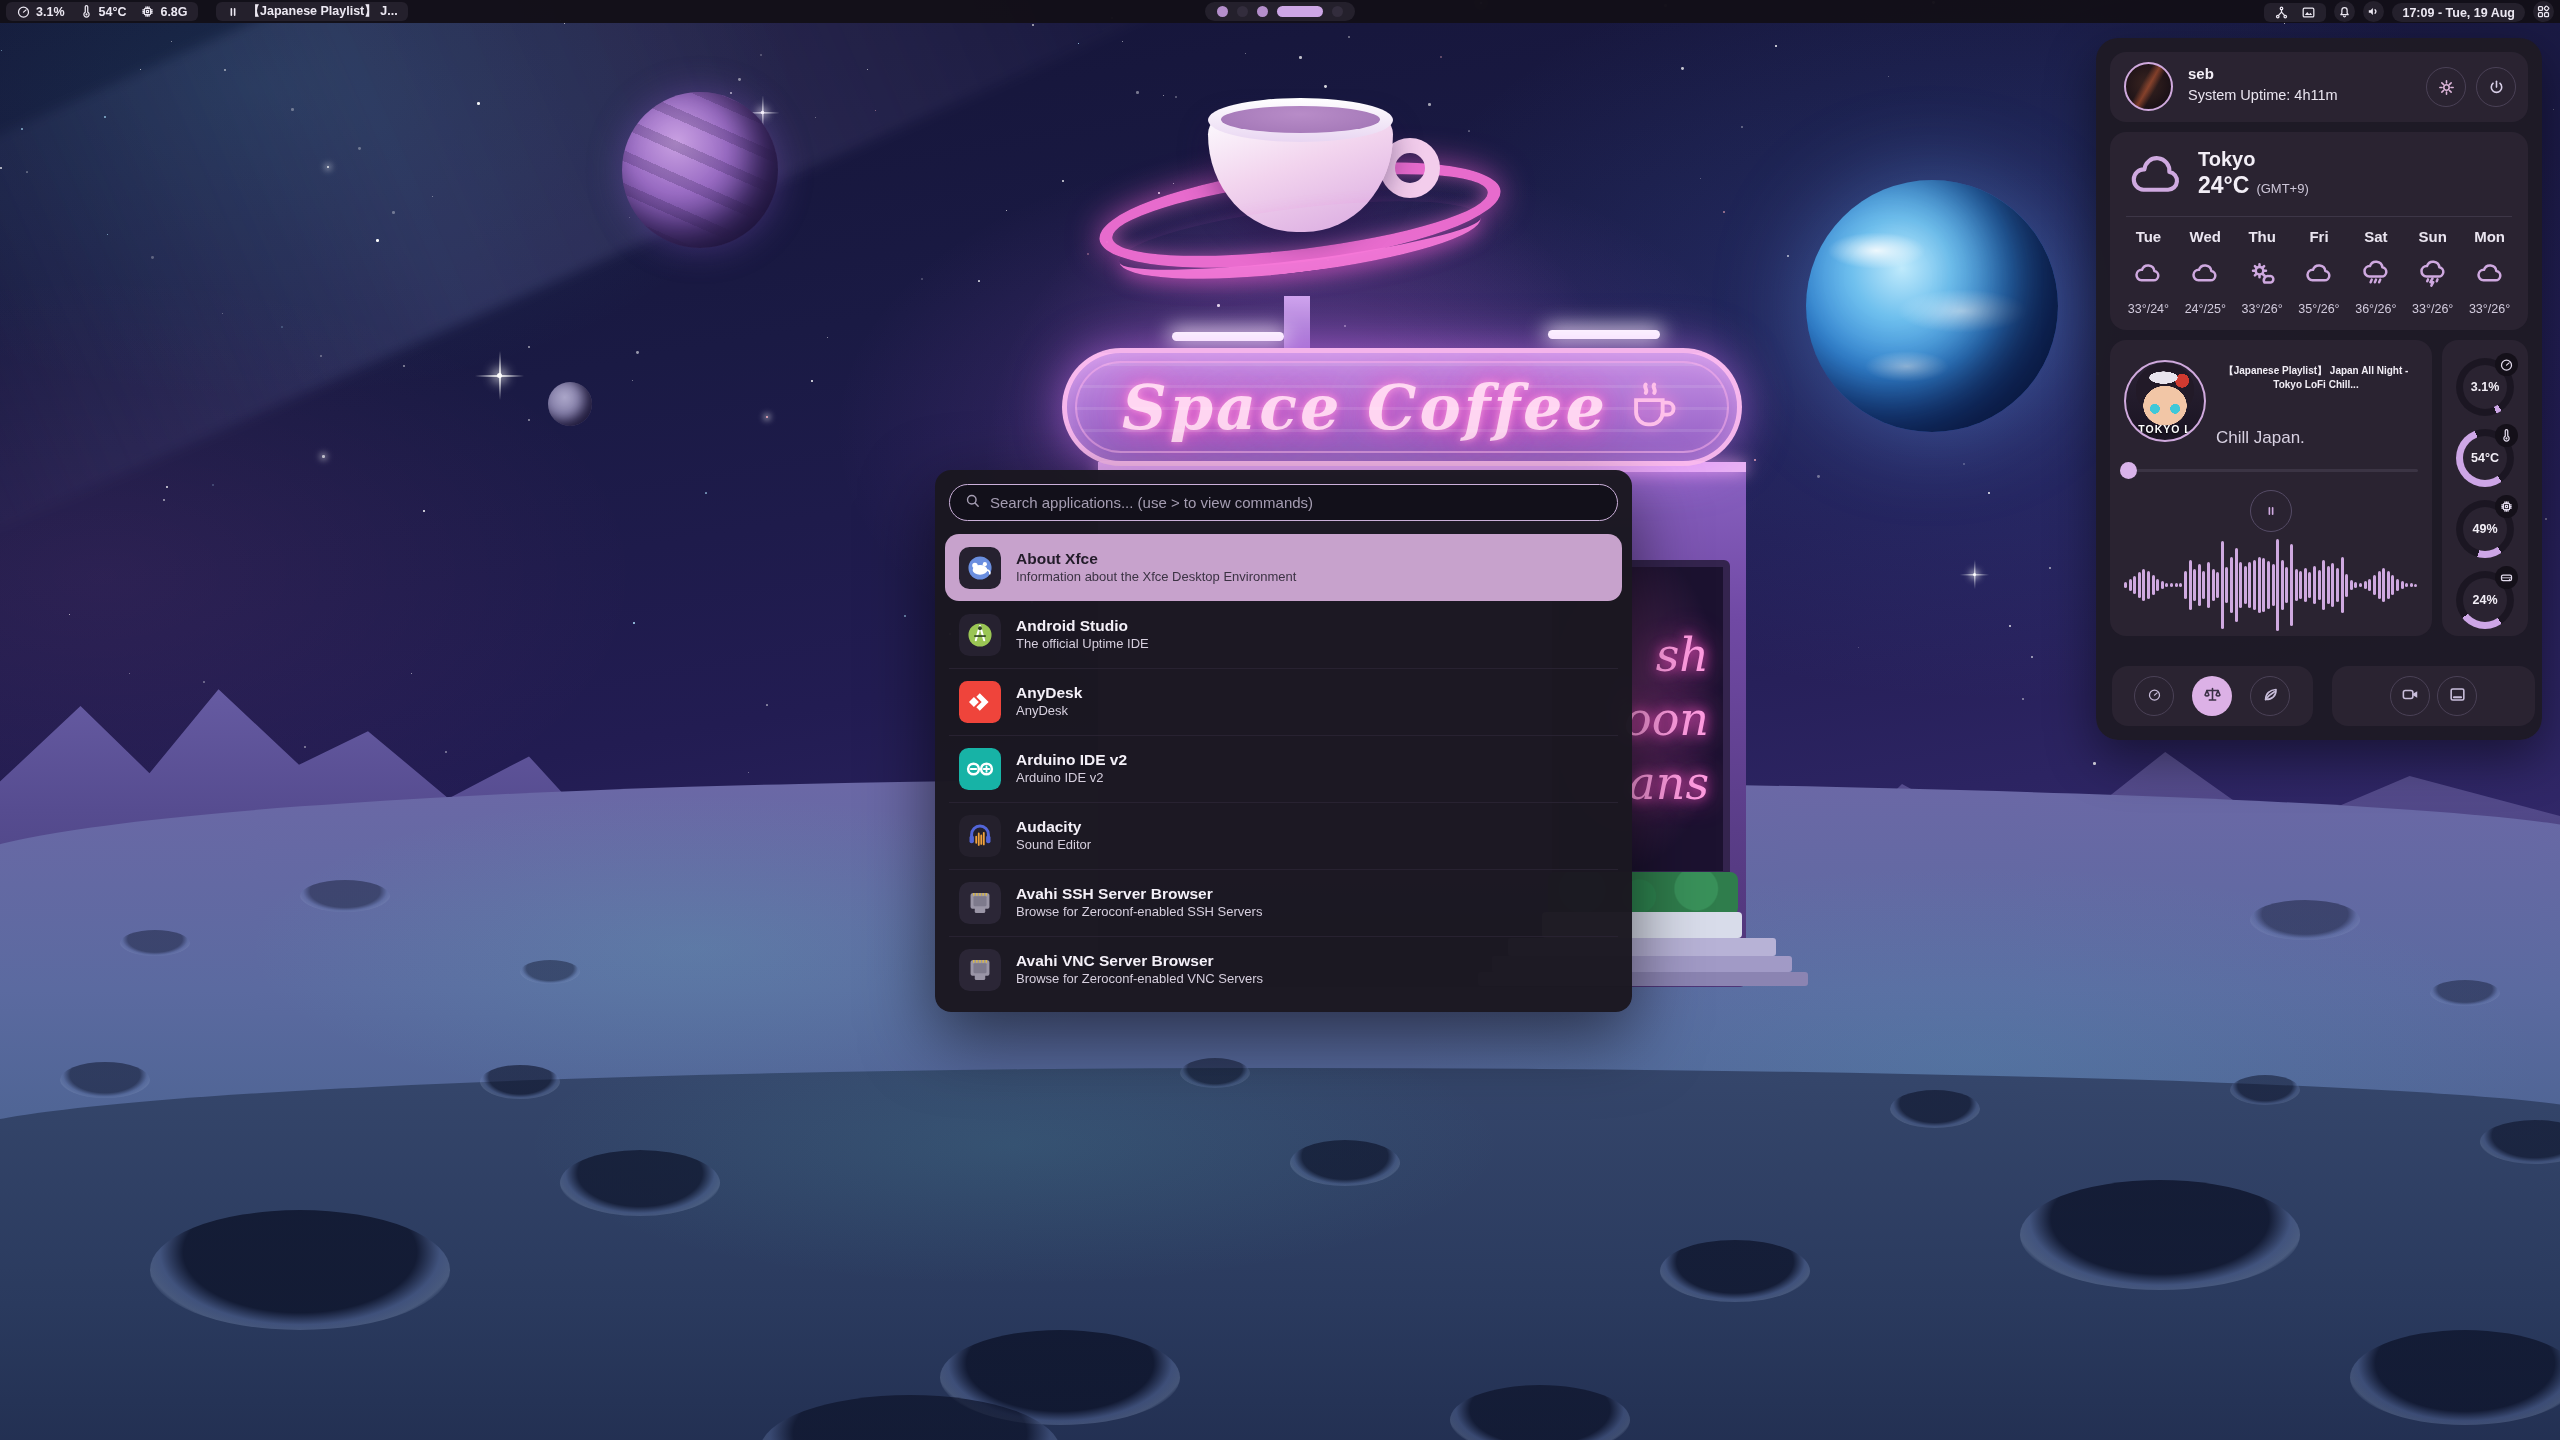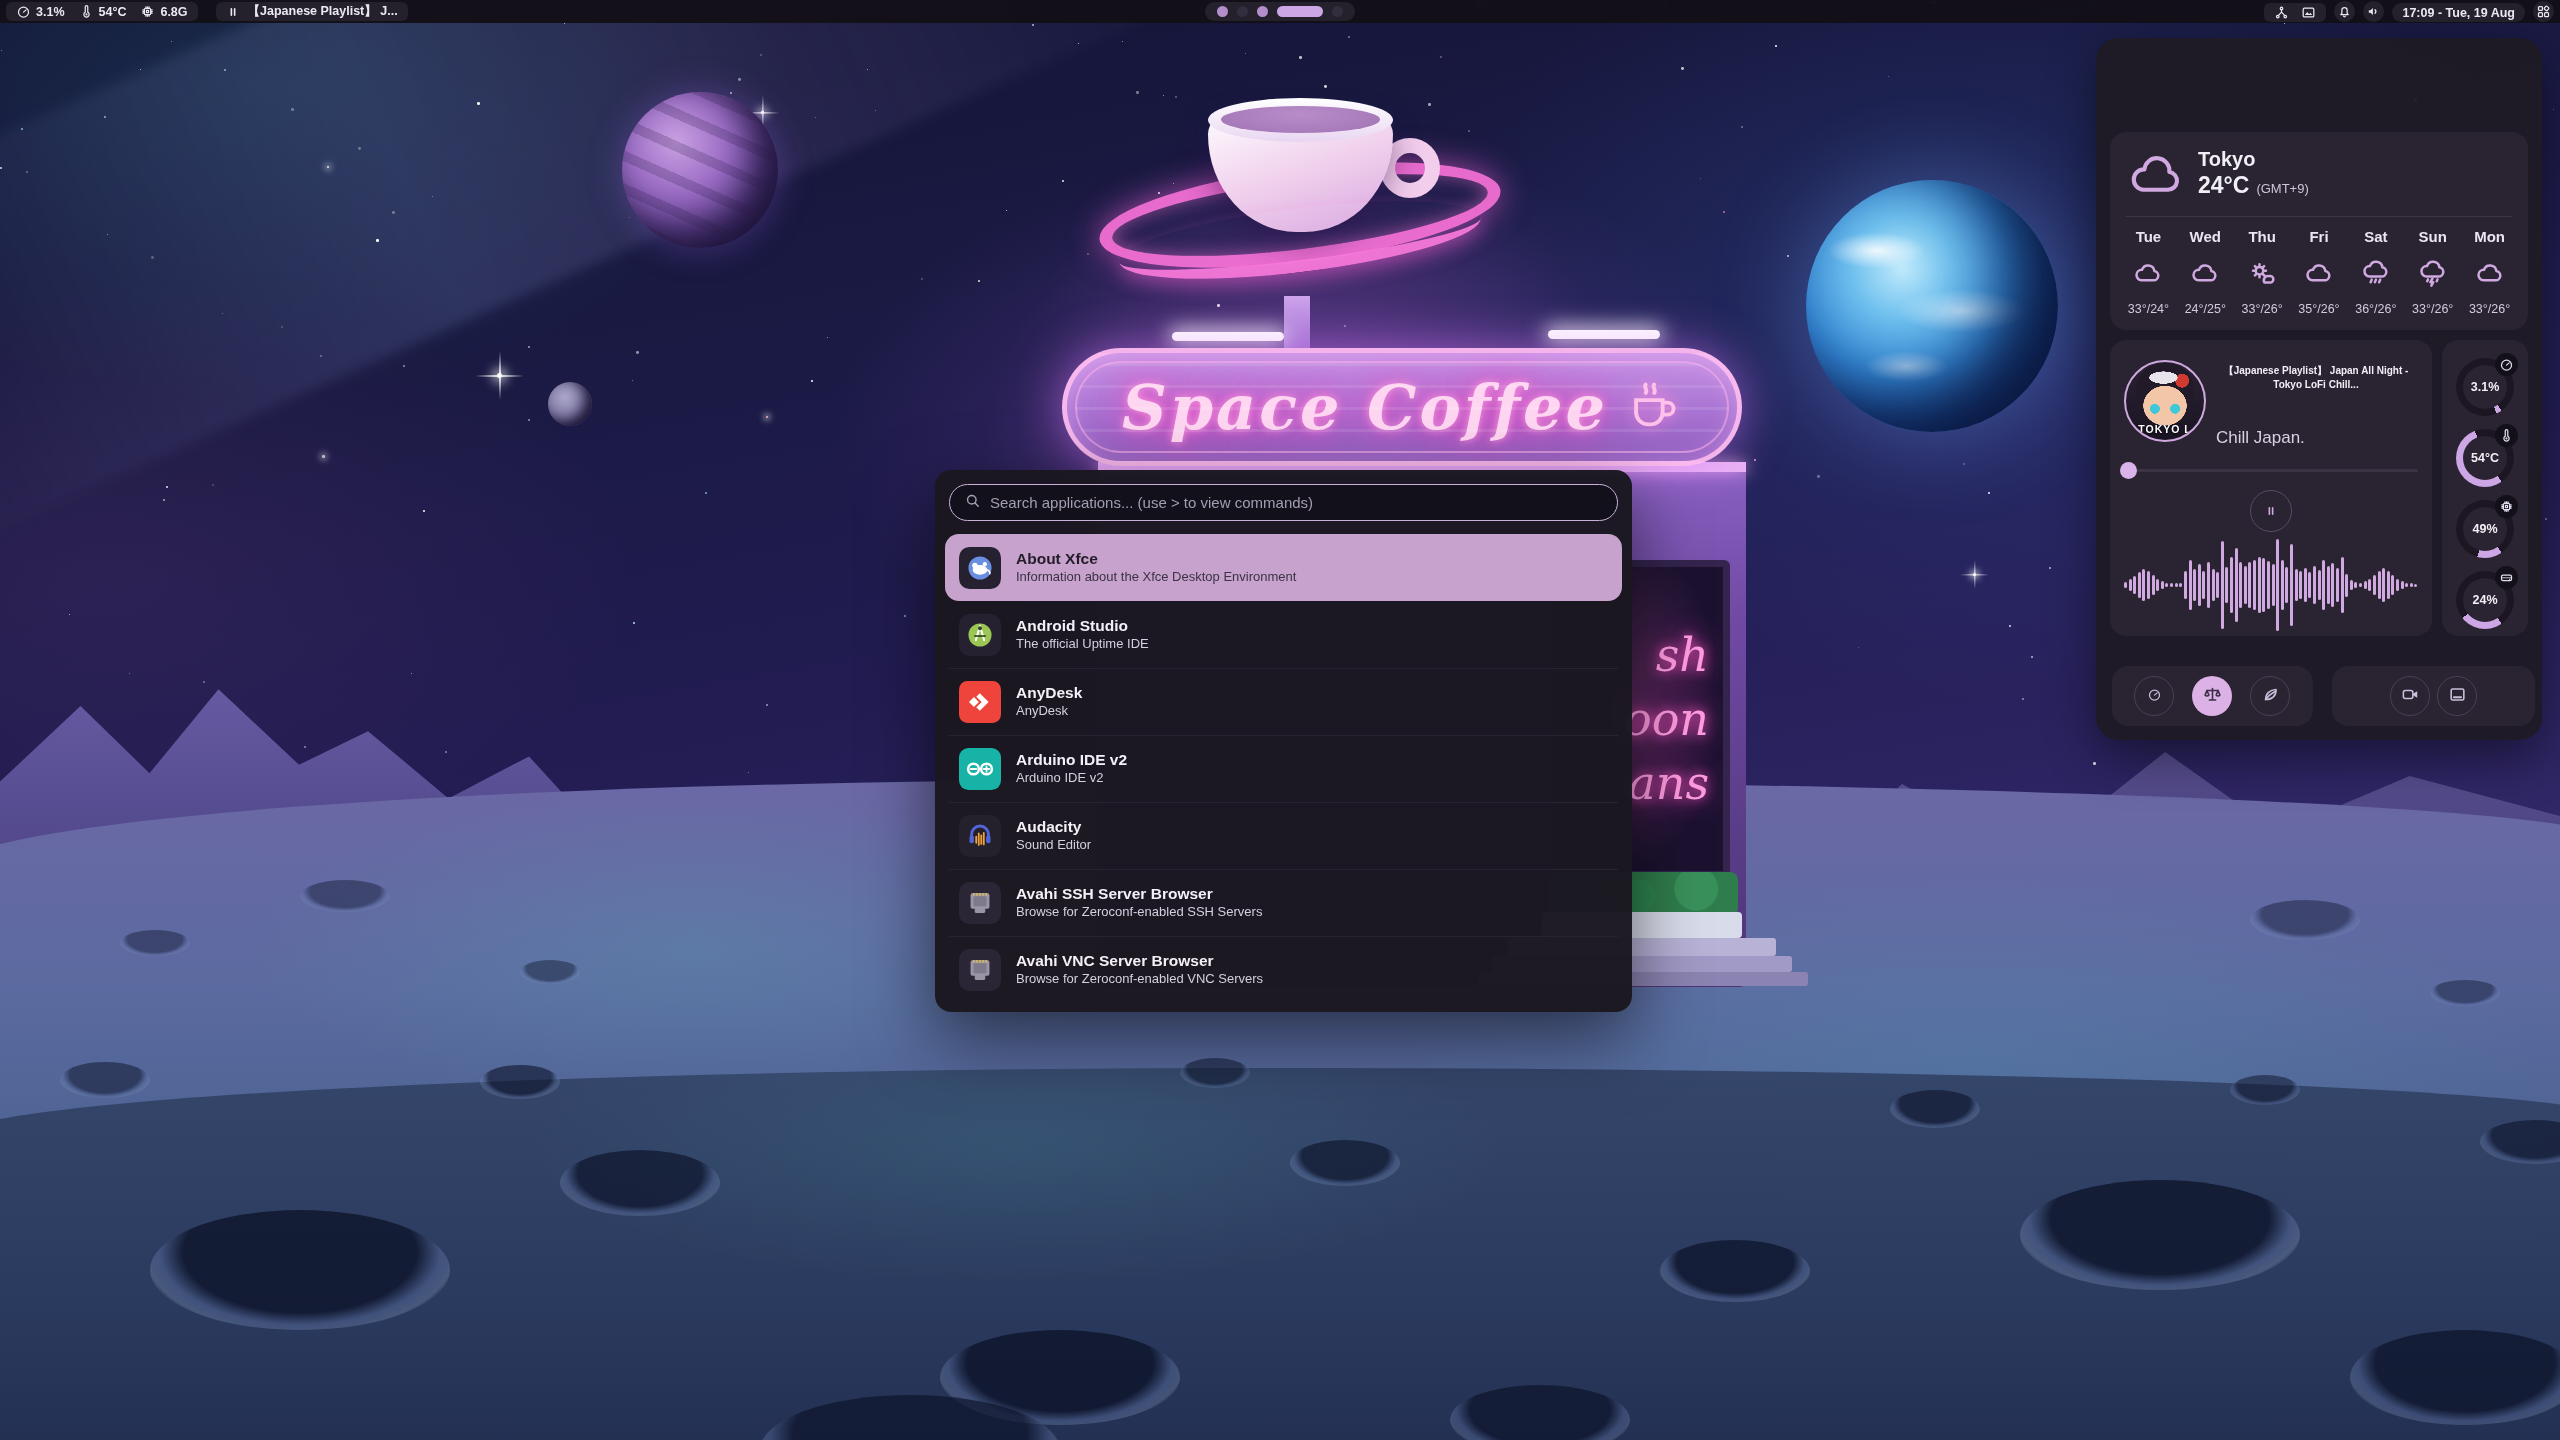--- a/index.html
+++ b/index.html
@@ -675,20 +675,37 @@
     <span class="apptext">
             <div class="t">Avahi VNC Server Browser</div>
     <div class="d">Browse for Zeroconf-enabled VNC Servers</div>
           </span>
         </div>
       </div>
   </div>
 
   <div class="rpanel">
 
+    <div class="card card-user">
+      <div class="avatar"></div>
+      <div class="uname">seb</div>
+      <div class="uptime">System Uptime: 4h11m</div>
+      <div class="circle-btn" style="right:62px;top:15px">
+          <svg width="19" height="19" viewBox="0 0 24 24" fill="none" stroke="currentColor" stroke-width="2" stroke-linecap="round" stroke-linejoin="round">
+            <circle cx="12" cy="12" r="3.4"></circle>
+            <path d="M12 3.6v2.8M12 17.6v2.8M3.6 12h2.8M17.6 12h2.8M6.1 6.1l2 2M15.9 15.9l2 2M17.9 6.1l-2 2M8.1 15.9l-2 2"></path>
+          </svg>
+        </div>
+      <div class="circle-btn power" style="right:12px;top:15px">
+          <svg width="19" height="19" viewBox="0 0 24 24" fill="none" stroke="currentColor" stroke-width="2" stroke-linecap="round" stroke-linejoin="round">
+            <path d="M12 4v7.5"></path>
+            <path d="M7.7 6.6a6.6 6.6 0 108.6 0"></path>
+          </svg>
+        </div>
+    </div>
 
     <div class="card card-weather">
       <span class="w-cloud"><svg width="58" height="44" viewBox="0 0 24 18" fill="none" stroke="currentColor" stroke-width="1.7" stroke-linecap="round" stroke-linejoin="round">
             <path d="M6.4 15.5h10.1a3.7 3.7 0 00.6-7.36A5.1 5.1 0 006.8 7.1 4.1 4.1 0 006.4 15.5z"></path>
           </svg></span>
       <div class="w-city">Tokyo</div>
       <div class="w-temp">
         <span>24°C</span><span class="w-tz">(GMT+9)</span>
       </div>
       <div class="w-div"></div>

